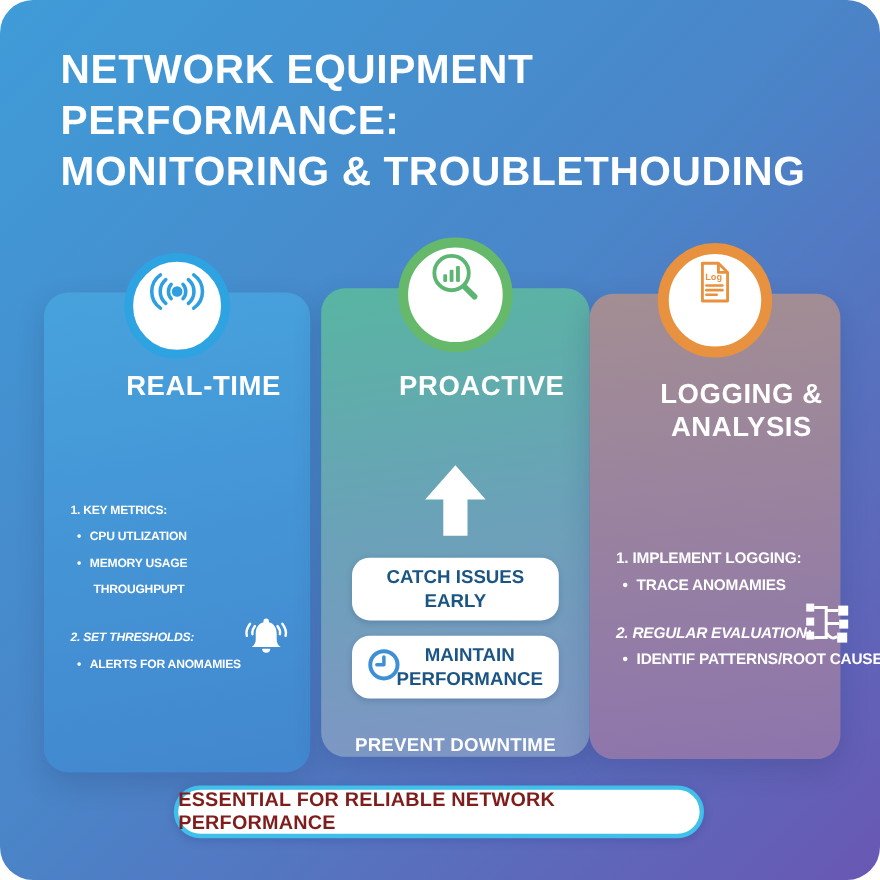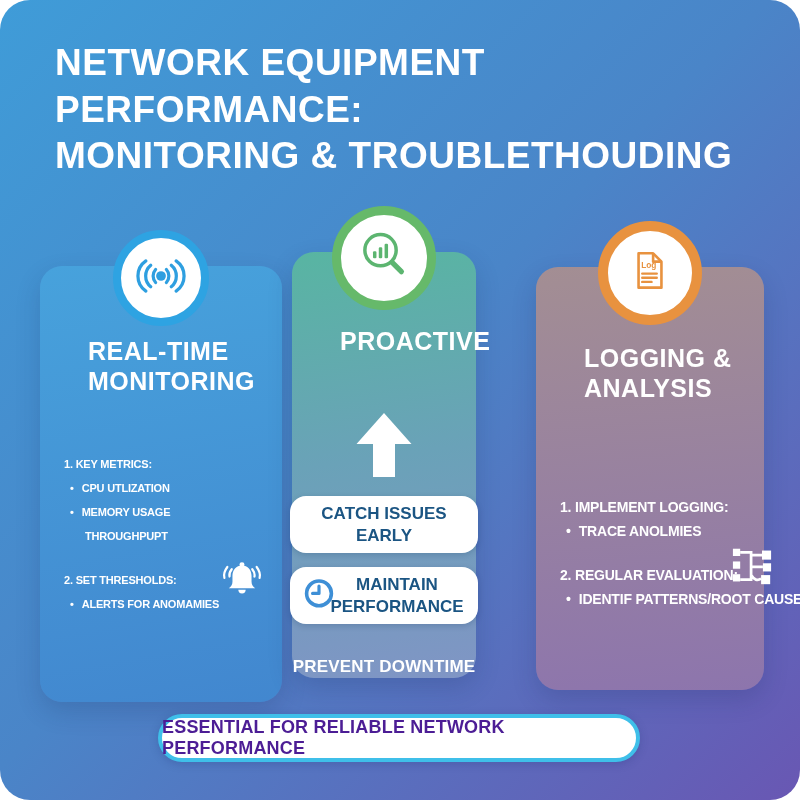--- a/index.html
+++ b/index.html
@@ -5,59 +5,59 @@
   html,body{margin:0;padding:0;}
   body{width:800px;height:800px;overflow:hidden;font-family:"Liberation Sans",sans-serif;}
   .canvas{position:relative;width:800px;height:800px;
     background:linear-gradient(135deg,#3f9cd8 0%,#4a85c8 48%,#6957b3 100%);border-radius:30px;}
   .title{position:absolute;left:55px;top:40px;color:#ffffff;font-weight:700;
     font-size:37px;line-height:1.26;letter-spacing:0.5px;}
   .card{position:absolute;border-radius:22px;color:#ffffff;
     box-shadow:0 10px 25px rgba(20,40,90,0.18);}
   .card--monitoring{left:40px;top:266px;width:242px;height:436px;
     background:linear-gradient(170deg,#47a2dc,#4287cf);}
-  .card--proactive{left:292px;top:252px;width:184px;height:426px;
+  .card--proactive{left:292px;top:262px;width:244px;height:426px;
     background:linear-gradient(172deg,#58b5a2,#6aa2b8 48%,#8095c5);}
   .card--logging{left:536px;top:267px;width:228px;height:423px;
     background:linear-gradient(175deg,#a38e93,#8d75ad);}
   .icon-circle{position:absolute;left:50%;transform:translateX(-50%);
-    background:#ffffff;border-radius:50%;display:flex;align-items:center;justify-content:center;}
+    background:#ffffff;border-radius:50%;display:flex;align-items:flex-start;justify-content:center;}
   .icon-circle--blue{width:80px;height:80px;border:8px solid #2ea3e2;top:-36px;}
   .icon-circle--green{width:86px;height:86px;border:9px solid #66b96a;top:-46px;}
   .icon-circle--orange{width:84px;height:84px;border:10px solid #e8923f;top:-46px;}
-  .card-heading{font-size:25px;font-weight:700;line-height:1.2;
+  .card-heading{text-align:center;font-size:25px;font-weight:700;line-height:1.2;
     letter-spacing:0.5px;padding-left:48px;}
   .card--monitoring .card-heading{padding-top:70px;}
   .card--proactive .card-heading{padding-top:74px;}
   .card--logging .card-heading{padding-top:76px;}
   .card-list{position:absolute;left:24px;right:6px;font-weight:700;letter-spacing:-0.2px;}
   .card--monitoring .card-list{top:186px;font-size:11px;}
   .card--logging .card-list{top:228px;font-size:14px;}
   .list-label{line-height:24px;position:relative;}
-  .list-label--second{margin-top:20px;}
+  .list-label--second{margin-top:20px;font-style:italic;}
   .card-list ul{list-style:none;margin:0;padding:0 0 0 6px;}
   .card-list li{line-height:24px;}
   .card-list li::before{content:"•";margin-right:8px;}
   .list-cont{line-height:24px;padding-left:21px;}
   .nowrap{white-space:nowrap;overflow:visible;}
   .bell{position:absolute;left:180px;top:292px;}
   .neticon{position:absolute;right:-8px;top:280px;}
   .proactive-body{position:absolute;top:158px;left:0;width:100%;
     display:flex;flex-direction:column;align-items:center;}
   .pill{width:188px;min-height:57px;background:#ffffff;border-radius:16px;
     display:flex;align-items:center;justify-content:center;text-align:center;
     color:#1b5583;font-size:17px;font-weight:700;line-height:1.25;
     box-shadow:0 2px 6px rgba(0,40,80,0.18);box-sizing:border-box;}
   .pill--first{margin-top:12px;}
   .pill--clock{margin-top:14px;position:relative;padding-left:26px;}
   .pill--clock .clock{position:absolute;left:13px;top:50%;transform:translateY(-50%);}
   .caption{margin-top:33px;font-size:17px;font-weight:700;letter-spacing:0.2px;}
   .banner{position:absolute;left:158px;top:714px;width:482px;height:48px;
     background:#ffffff;border:4px solid #3fbfe9;border-radius:28px;box-sizing:border-box;
-    display:flex;align-items:center;justify-content:center;color:#4c1d95;
+    display:flex;align-items:center;justify-content:center;color:#7f1d1d;
     font-size:18px;font-weight:700;letter-spacing:0.2px;
     box-shadow:0 2px 8px rgba(30,50,120,0.25);}
 </style>
 </head>
 <body>
 
 <div class="canvas">
 
   <div class="title">
     <div>NETWORK EQUIPMENT PERFORMANCE:</div>
@@ -73,21 +73,20 @@
           <path d="M31 30 A26 26 0 0 0 31 70" stroke="#2e9fe0" stroke-width="6" stroke-linecap="round"></path>
           <path d="M22 22 A34 34 0 0 0 22 78" stroke="#2e9fe0" stroke-width="6" stroke-linecap="round"></path>
           <path d="M60 38 A18 18 0 0 1 60 62" stroke="#2e9fe0" stroke-width="6" stroke-linecap="round"></path>
           <path d="M69 30 A26 26 0 0 1 69 70" stroke="#2e9fe0" stroke-width="6" stroke-linecap="round"></path>
           <path d="M78 22 A34 34 0 0 1 78 78" stroke="#2e9fe0" stroke-width="6" stroke-linecap="round"></path>
         </svg>
       </span>
     </div>
     <h2 class="card-heading" style="margin:0;">
       <div>REAL-TIME</div>
-      <div>MONITORING</div>
     </h2>
     <div class="card-list">
       <div class="list-label">1. KEY METRICS:</div>
       <ul>
         <li>CPU UTLIZATION</li>
         <li>MEMORY USAGE</li>
       </ul>
       <div class="list-cont">THROUGHPUPT</div>
       <div class="list-label list-label--second">2. SET THRESHOLDS:</div>
       <ul>
@@ -163,21 +162,21 @@
         </svg>
       </span>
     </div>
     <h2 class="card-heading" style="margin:0;">
       <div>LOGGING &amp;</div>
       <div>ANALYSIS</div>
     </h2>
     <div class="card-list">
       <div class="list-label">1. IMPLEMENT LOGGING:</div>
       <ul>
-        <li>TRACE ANOLMIES</li>
+        <li>TRACE ANOMAMIES</li>
       </ul>
       <div class="list-label list-label--second">2. REGULAR EVALUATION:</div>
       <ul>
         <li class="nowrap">IDENTIF PATTERNS/ROOT CAUSES</li>
       </ul>
     </div>
     <span class="neticon">
       <svg width="40" height="38" viewBox="0 0 44 40" fill="none">
         <rect x="1" y="1" width="8" height="8" fill="#ffffff"></rect>
         <rect x="1" y="15" width="8" height="8" fill="#ffffff"></rect>

